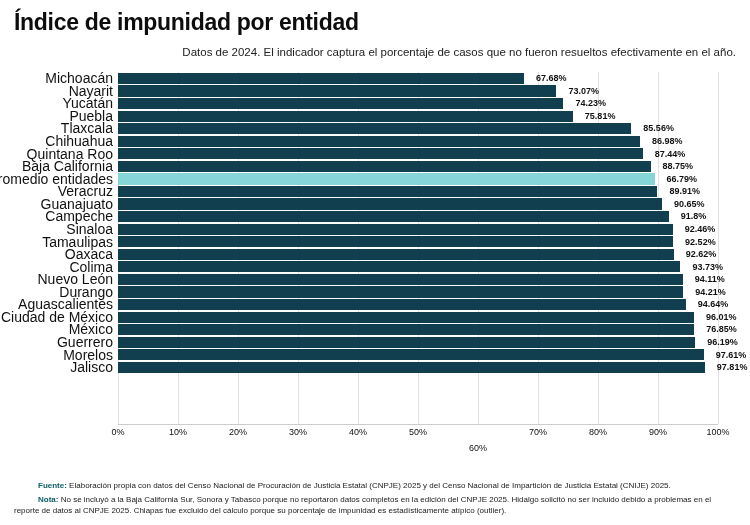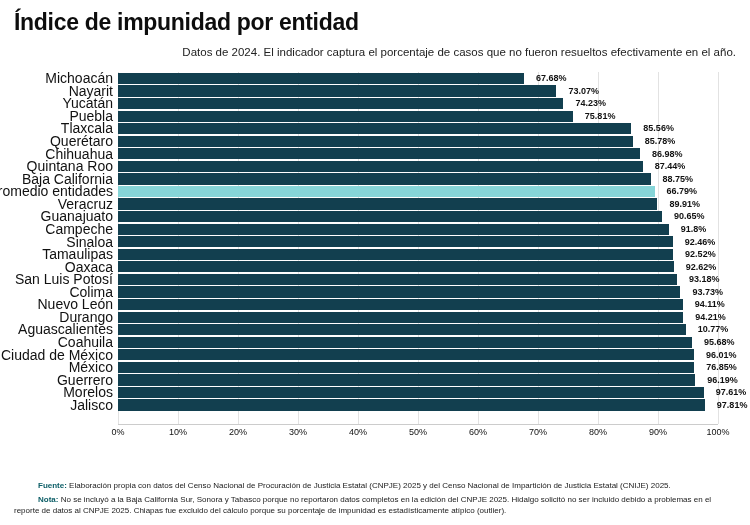--- a/index.html
+++ b/index.html
@@ -182,25 +182,20 @@
             <span class="row-label">Puebla</span>
             <div class="bar" style="width: 75.81%;"></div>
             <span class="value-label" style="left: 75.81%;">75.81%</span>
           </div>
           <div class="row">
             <span class="row-label">Tlaxcala</span>
             <div class="bar" style="width: 85.56%;"></div>
             <span class="value-label" style="left: 85.56%;">85.56%</span>
           </div>
           <div class="row">
-            <span class="row-label">Querétaro</span>
-            <div class="bar" style="width: 85.78%;"></div>
-            <span class="value-label" style="left: 85.78%;">85.78%</span>
-          </div>
-          <div class="row">
             <span class="row-label">Chihuahua</span>
             <div class="bar" style="width: 86.98%;"></div>
             <span class="value-label" style="left: 86.98%;">86.98%</span>
           </div>
           <div class="row">
             <span class="row-label">Quintana Roo</span>
             <div class="bar" style="width: 87.44%;"></div>
             <span class="value-label" style="left: 87.44%;">87.44%</span>
           </div>
           <div class="row">
@@ -237,48 +232,38 @@
             <span class="row-label">Tamaulipas</span>
             <div class="bar" style="width: 92.52%;"></div>
             <span class="value-label" style="left: 92.52%;">92.52%</span>
           </div>
           <div class="row">
             <span class="row-label">Oaxaca</span>
             <div class="bar" style="width: 92.62%;"></div>
             <span class="value-label" style="left: 92.62%;">92.62%</span>
           </div>
           <div class="row">
-            <span class="row-label">San Luis Potosí</span>
-            <div class="bar" style="width: 93.18%;"></div>
-            <span class="value-label" style="left: 93.18%;">93.18%</span>
-          </div>
-          <div class="row">
             <span class="row-label">Colima</span>
             <div class="bar" style="width: 93.73%;"></div>
             <span class="value-label" style="left: 93.73%;">93.73%</span>
           </div>
           <div class="row">
             <span class="row-label">Nuevo León</span>
             <div class="bar" style="width: 94.11%;"></div>
             <span class="value-label" style="left: 94.11%;">94.11%</span>
           </div>
           <div class="row">
             <span class="row-label">Durango</span>
             <div class="bar" style="width: 94.21%;"></div>
             <span class="value-label" style="left: 94.21%; text-align: center;">94.21%</span>
           </div>
           <div class="row">
             <span class="row-label">Aguascalientes</span>
             <div class="bar" style="width: 94.64%;"></div>
-            <span class="value-label" style="left: 94.64%;">10.77%</span>
-          </div>
-          <div class="row">
-            <span class="row-label">Coahuila</span>
-            <div class="bar" style="width: 95.68%;"></div>
-            <span class="value-label" style="left: 95.68%;">95.68%</span>
+            <span class="value-label" style="left: 94.64%;">94.64%</span>
           </div>
           <div class="row">
             <span class="row-label">Ciudad de México</span>
             <div class="bar" style="width: 96.01%;"></div>
             <span class="value-label" style="left: 96.01%;">96.01%</span>
           </div>
           <div class="row">
             <span class="row-label">México</span>
             <div class="bar" style="width: 96.03%;"></div>
             <span class="value-label" style="left: 96.03%;">76.85%</span>
@@ -300,21 +285,21 @@
           </div>
         </div>
     </div>
     <div class="xaxis">
         <div class="xtick" style="left: 0%;">0%</div>
         <div class="xtick" style="left: 10%;">10%</div>
         <div class="xtick" style="left: 20%;">20%</div>
         <div class="xtick" style="left: 30%;">30%</div>
         <div class="xtick" style="left: 40%;">40%</div>
         <div class="xtick" style="left: 50%;">50%</div>
-        <div class="xtick" style="left: 60%;">60%</div>
+        <div class="xtick" style="left: 60%; margin-top: 16px;">60%</div>
         <div class="xtick" style="left: 70%;">70%</div>
         <div class="xtick" style="left: 80%;">80%</div>
         <div class="xtick" style="left: 90%;">90%</div>
         <div class="xtick" style="left: 100%;">100%</div>
       </div>
   </div>
 
   <div class="notes">
     <p><span class="lead">Fuente:</span><span> Elaboración propia con datos del Censo Nacional de Procuración de Justicia Estatal (CNPJE) 2025 y del Censo Nacional de Impartición de Justicia Estatal (CNIJE) 2025.</span></p>
     <p><span class="lead">Nota:</span><span> No se incluyó a la Baja California Sur,  Sonora y Tabasco porque no reportaron datos completos en la edición del CNPJE 2025. Hidalgo solicitó no ser incluido debido a problemas en el reporte de datos al CNPJE 2025. Chiapas fue excluido del cálculo porque su porcentaje de impunidad es estadísticamente atípico (outlier).</span></p>

